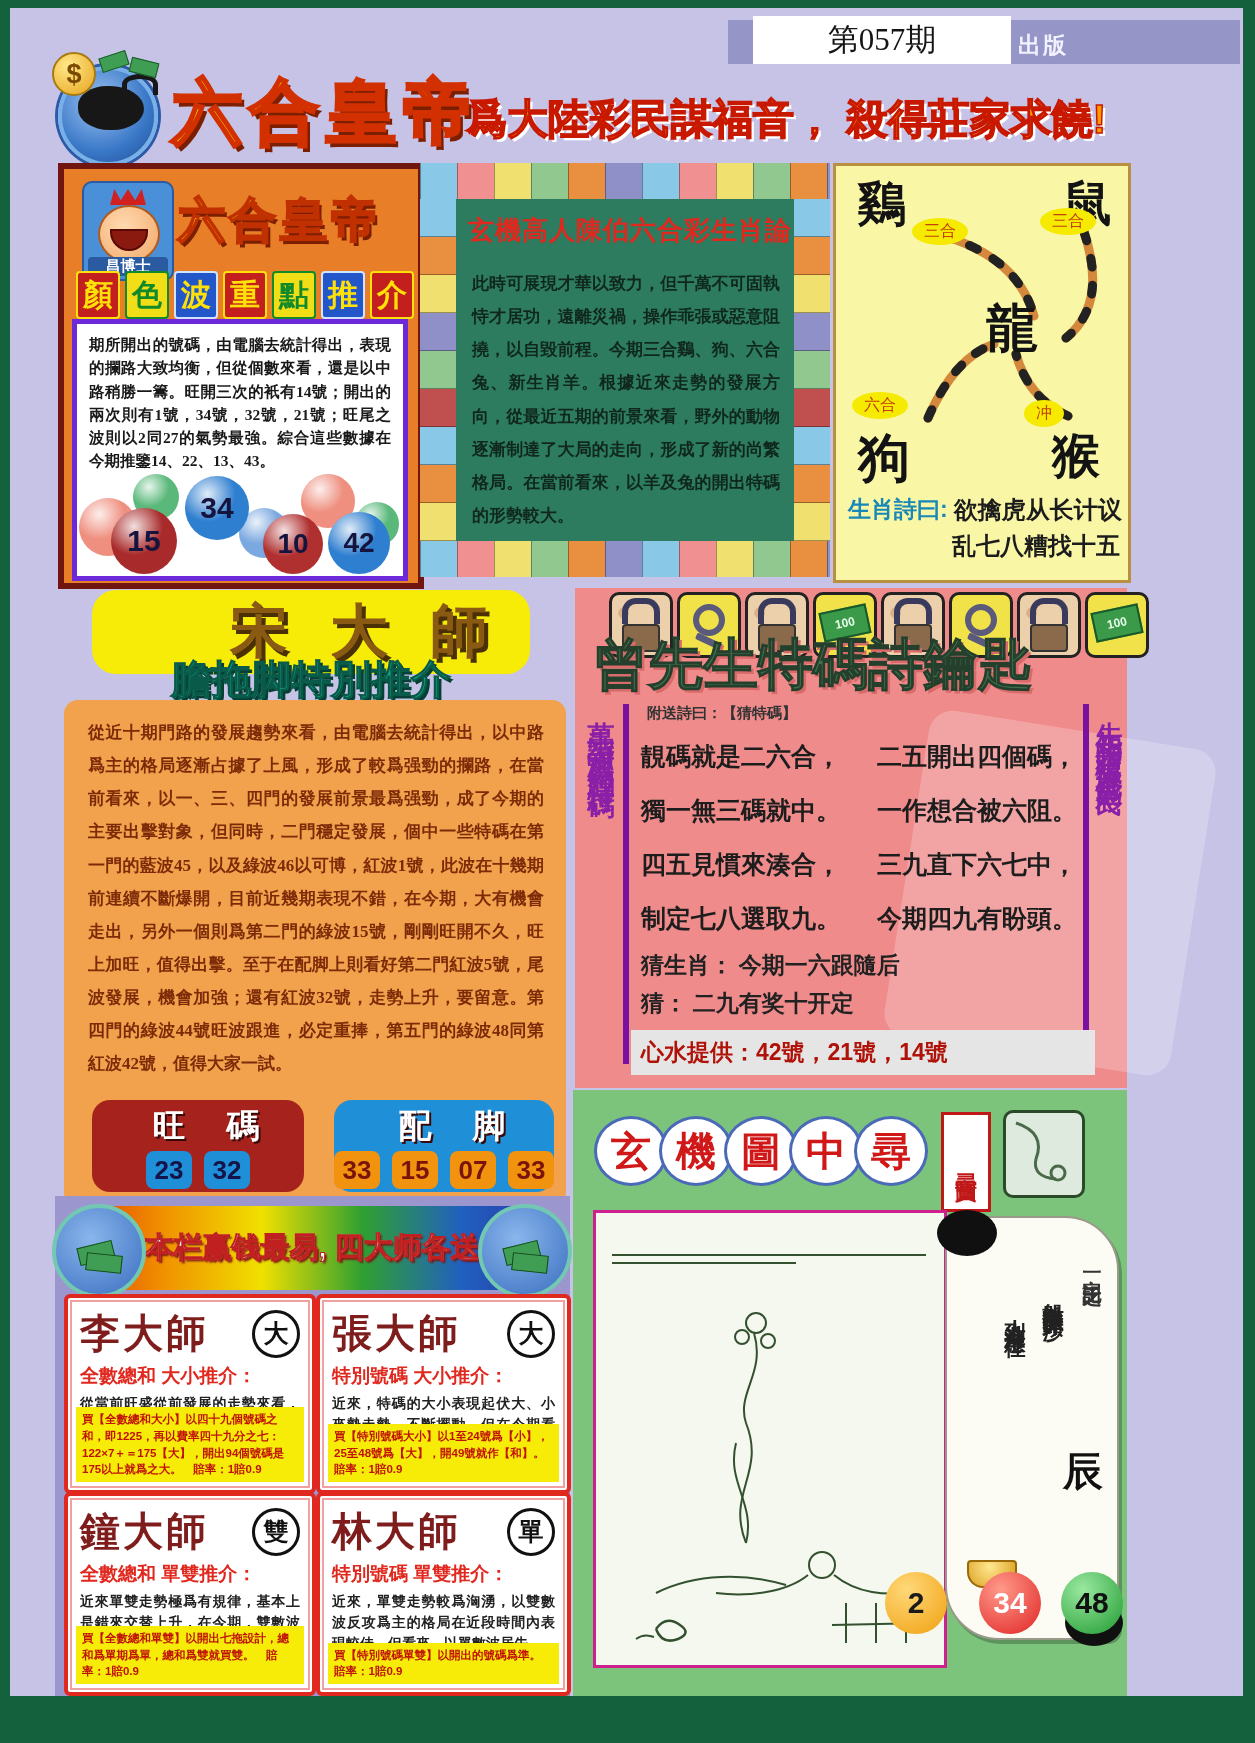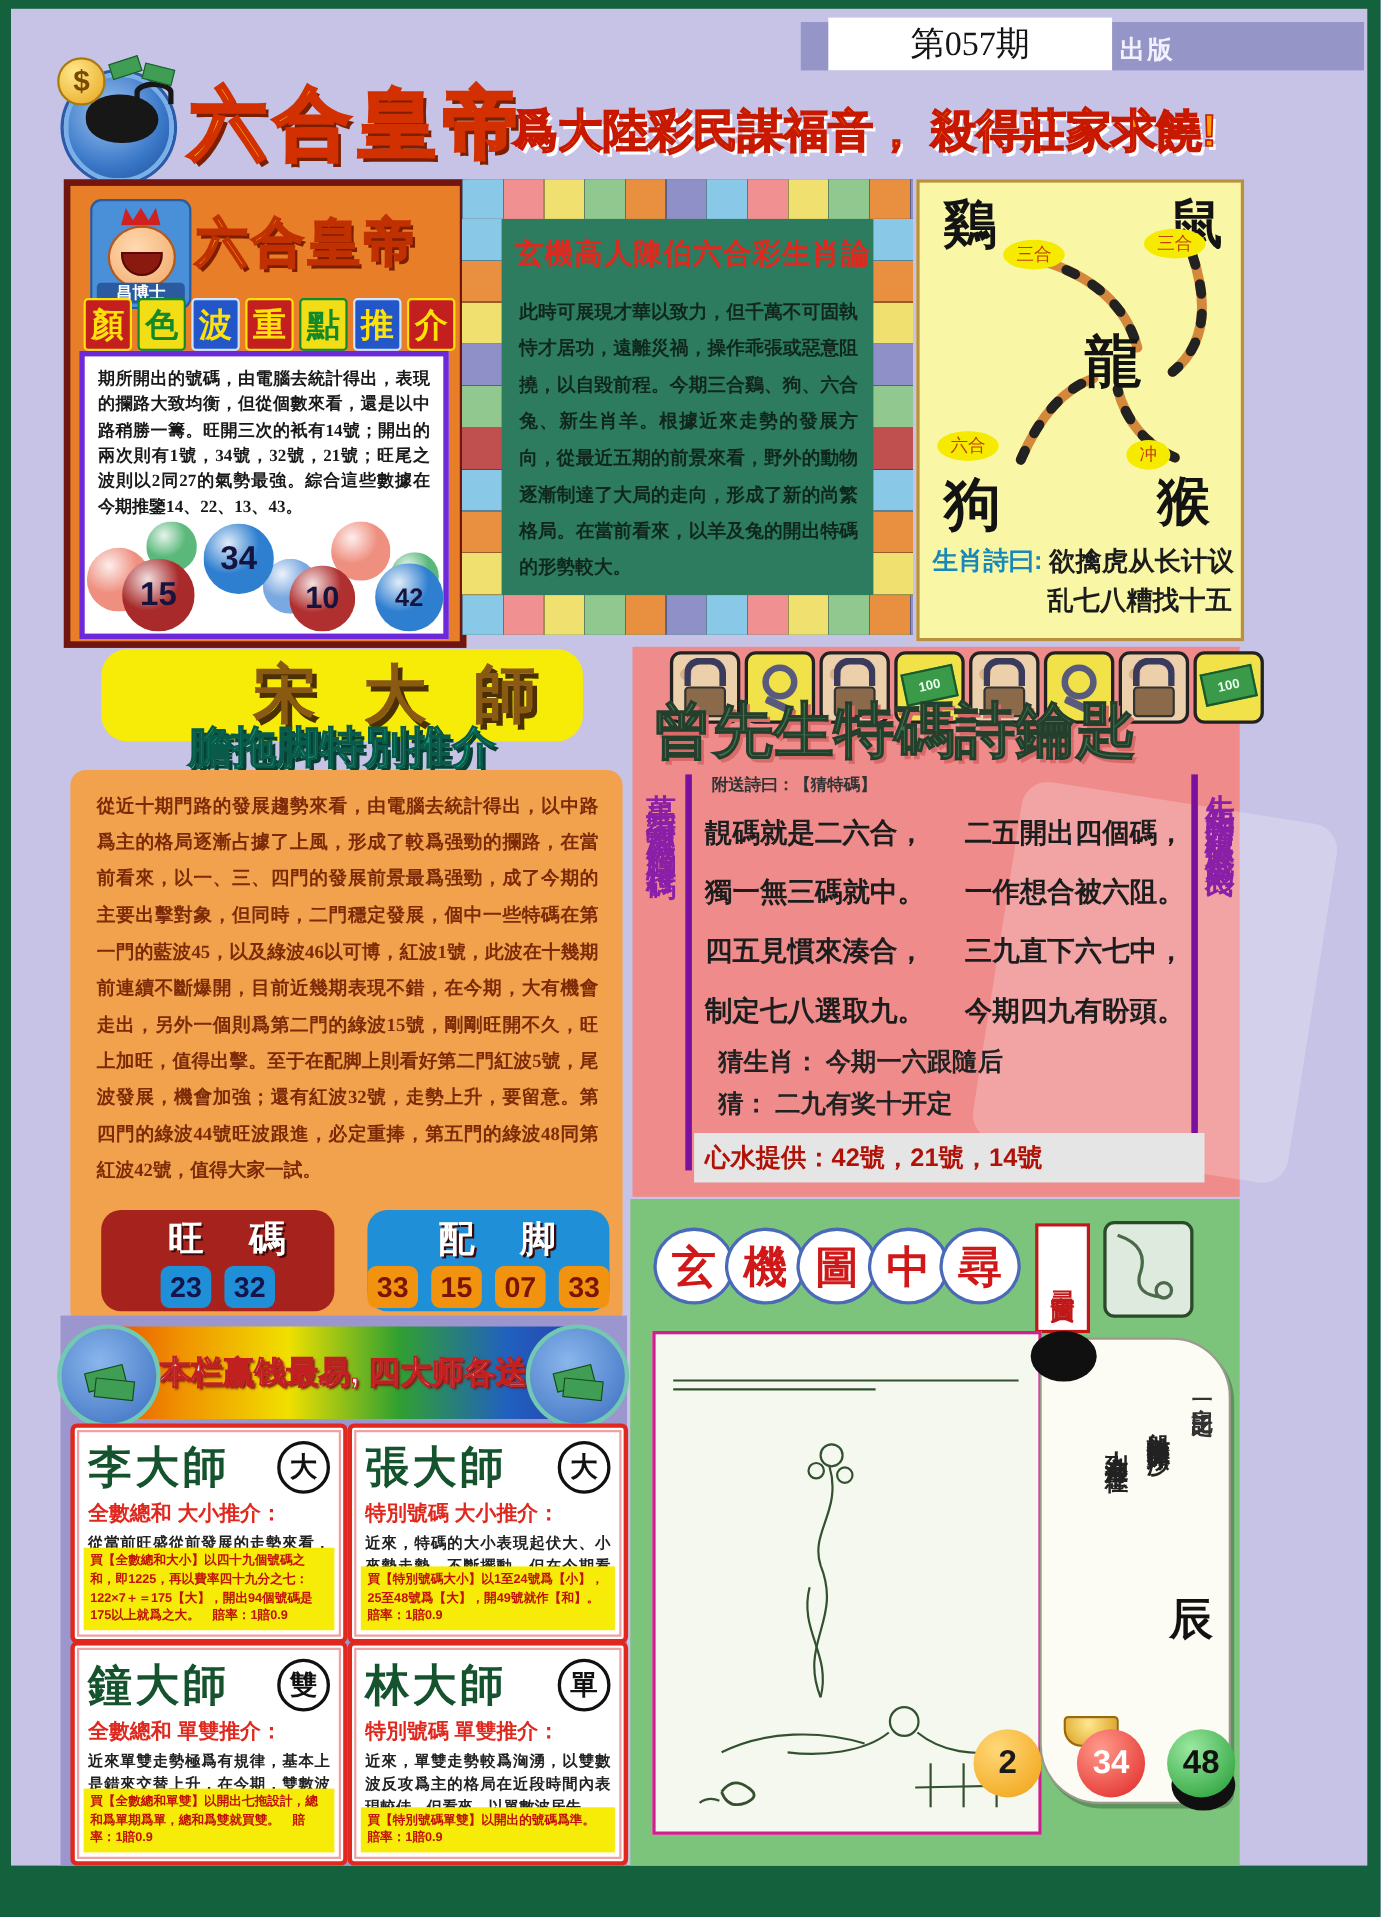--- a/index.html
+++ b/index.html
@@ -115,39 +115,39 @@
   .key-stem{width:28px;height:7px;background:#5a5a7c;margin:2px auto;transform:rotate(25deg);border-radius:2px}
   .note100{width:44px;height:26px;background:#3a9a4a;border:2px solid #1a5a2a;margin:13px auto;
     display:flex;align-items:center;justify-content:center;color:#eaffea;font-size:12px;font-weight:bold;transform:rotate(-12deg)}
   .zeng-title{left:18px;top:40px;width:520px;font-size:55px;font-weight:900;color:#41704f;white-space:nowrap;
     -webkit-text-stroke:1px #24402c;text-shadow:3px 3px 0 #d86a6a}
   .vtext{writing-mode:vertical-rl;font-size:27px;font-weight:900;color:#8a1fa8;letter-spacing:7px}
   .vbar{width:6px;background:#7a10a0}
   .zeng-intro{left:72px;top:116px;font-size:15px;color:#333;font-family:"Liberation Serif",serif;font-weight:bold}
   .zeng-row{position:absolute;left:66px;width:436px;display:flex;justify-content:space-between;
     font-size:25px;font-weight:900;color:#1d1d1d;white-space:nowrap}
-  .guess{left:78px;font-family:"Liberation Serif",serif;font-size:23px;font-weight:bold;color:#222;white-space:nowrap}
+  .guess{left:66px;font-family:"Liberation Serif",serif;font-size:23px;font-weight:bold;color:#222;white-space:nowrap}
   .tips{left:56px;top:442px;width:444px;background:#e5e5e5;padding:7px 10px;font-size:23px;font-weight:900;color:#b01208;white-space:nowrap}
 
   
   .purple-block{left:55px;top:1196px;width:515px;height:500px;background:#9b97ce}
   .big-banner{left:62px;top:1206px;width:500px;height:84px;border-radius:42px;
     background:linear-gradient(90deg,#e03000,#f09000,#f0e000,#30a030,#2060c0,#3030a0);
     display:flex;align-items:center;justify-content:center}
   .banner-text{font-size:29px;font-weight:900;color:#e9fbff;white-space:nowrap;
     -webkit-text-stroke:1px #c02020;text-shadow:2px 2px 2px #7c1414}
   .medal{width:86px;height:86px;border-radius:50%;border:4px solid #72c8b2;
     background:radial-gradient(circle at 40% 35%,#8ab6ec,#3a6ec0)}
   .medal .b1,.medal .b2{position:absolute;width:34px;height:16px;background:#3f9e53;border:1px solid #14491f}
   .medal .b1{left:22px;top:36px;transform:rotate(-14deg)}
   .medal .b2{left:30px;top:46px;transform:rotate(6deg)}
   .mp{background:#fff;border:4px solid #e0281e;border-radius:6px;
     box-shadow:inset 0 0 0 2px #fff,inset 0 0 0 4px #f0a0a0}
   .mp-head{display:flex;align-items:center;padding:8px 12px 0}
-  .mp-name{font-size:40px;font-weight:900;color:#14532d;letter-spacing:3px;white-space:nowrap}
+  .mp-name{font-size:40px;font-weight:900;color:#7f1d1d;letter-spacing:3px;white-space:nowrap}
   .mp-tag{margin-left:auto;width:42px;height:42px;border:3px solid #111;border-radius:50%;
     display:flex;align-items:center;justify-content:center;font-size:25px;font-weight:900;color:#111}
   .mp-sub{padding:2px 12px 0;color:#e0281e;font-weight:900;font-size:19px;white-space:nowrap}
   .mp-body{padding:4px 12px;font-size:14px;font-weight:bold;color:#222;line-height:1.5;
     font-family:"Liberation Serif",serif;text-align:justify}
   .mp-note{position:absolute;left:8px;right:8px;bottom:8px;background:#f6ec07;color:#c01208;
     font-size:11.5px;font-weight:bold;line-height:1.45;padding:4px 6px}
 
   
   .mys{left:573px;top:1090px;width:554px;height:606px;background:#7cc47c}
@@ -220,21 +220,21 @@
       <div class="abs ball" style="--c:#59b87a;left:278px;top:34px;width:44px;height:44px"></div>
       <div class="abs ball" style="--c:#a82a2a;left:34px;top:40px;width:66px;height:66px;font-size:30px;color:#14143f">
           <span>15</span>
         </div>
       <div class="abs ball" style="--c:#2f7fd0;left:108px;top:8px;width:64px;height:64px;font-size:30px;color:#14143f">
           <span>34</span>
         </div>
       <div class="abs ball" style="--c:#b03030;left:186px;top:46px;width:60px;height:60px;font-size:28px;color:#14143f">
           <span>10</span>
         </div>
-      <div class="abs ball" style="--c:#2f7fd0;left:264px;top:44px;width:62px;height:62px;font-size:23px;color:#14143f">
+      <div class="abs ball" style="--c:#2f7fd0;left:251px;top:44px;width:62px;height:62px;font-size:28px;color:#14143f">
           <span>42</span>
         </div>
     </div>
   </div>
 </div>
 
 <div class="abs chen">
   <div class="abs tile-strip chen-top"></div>
   <div class="abs tile-strip chen-bottom"></div>
   <div class="abs tile-strip-v chen-left"></div>

